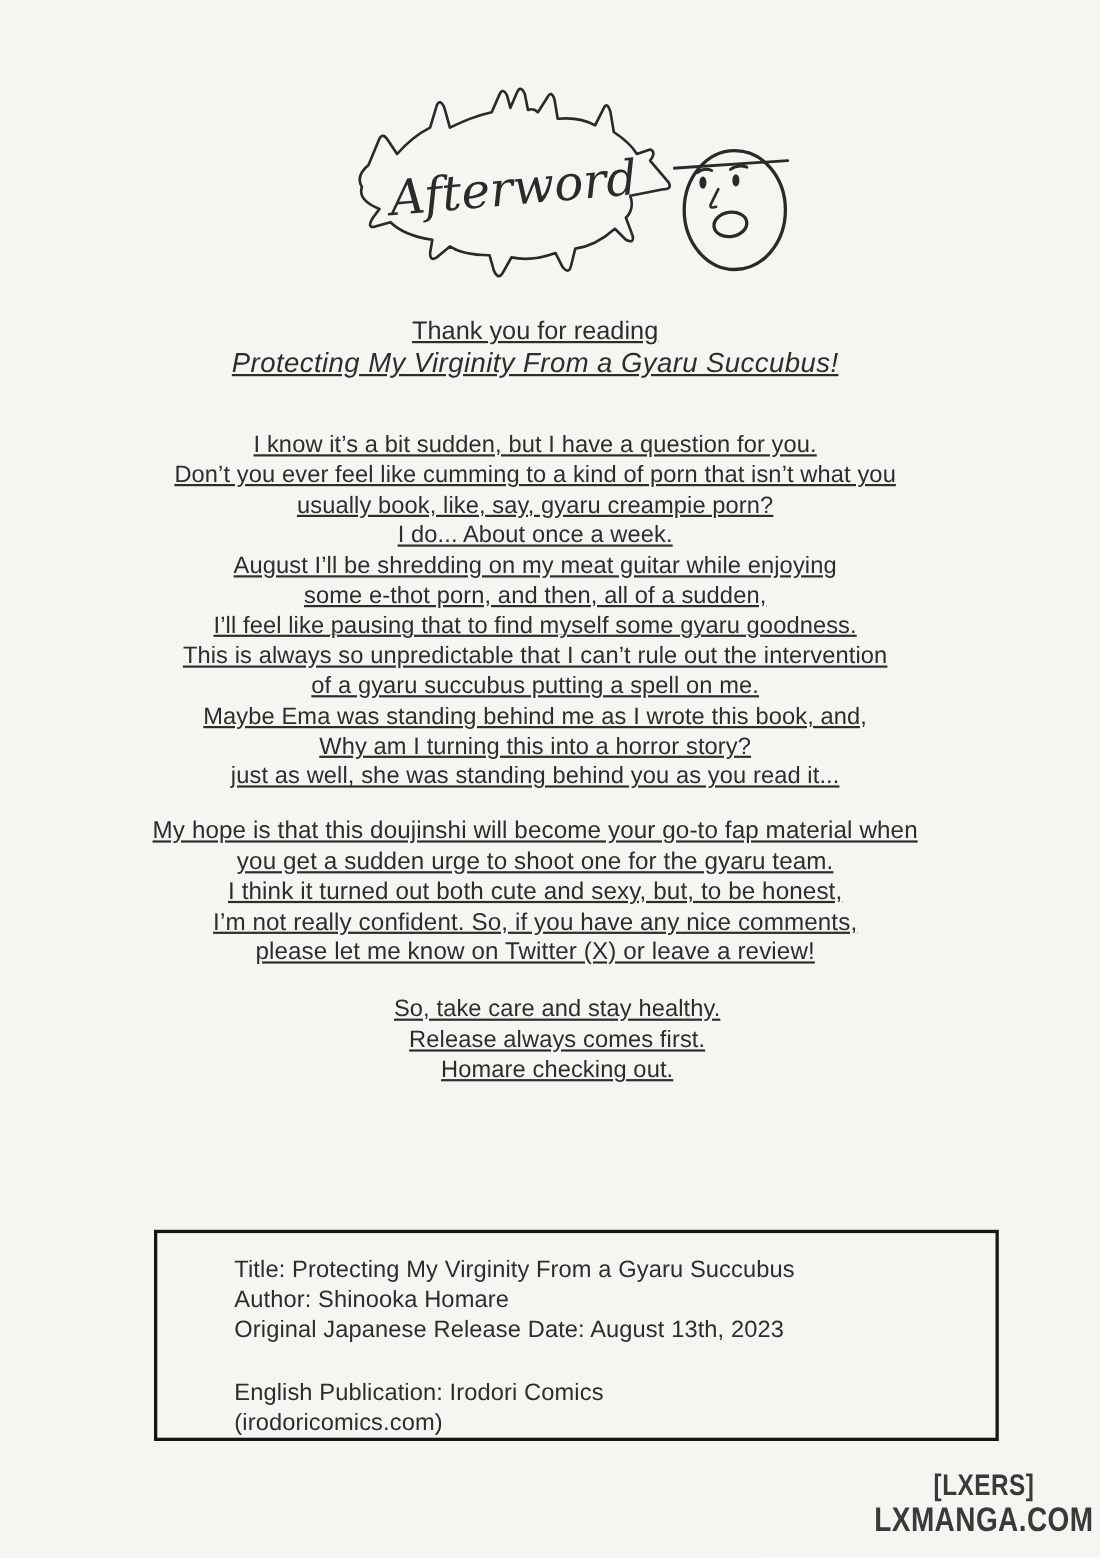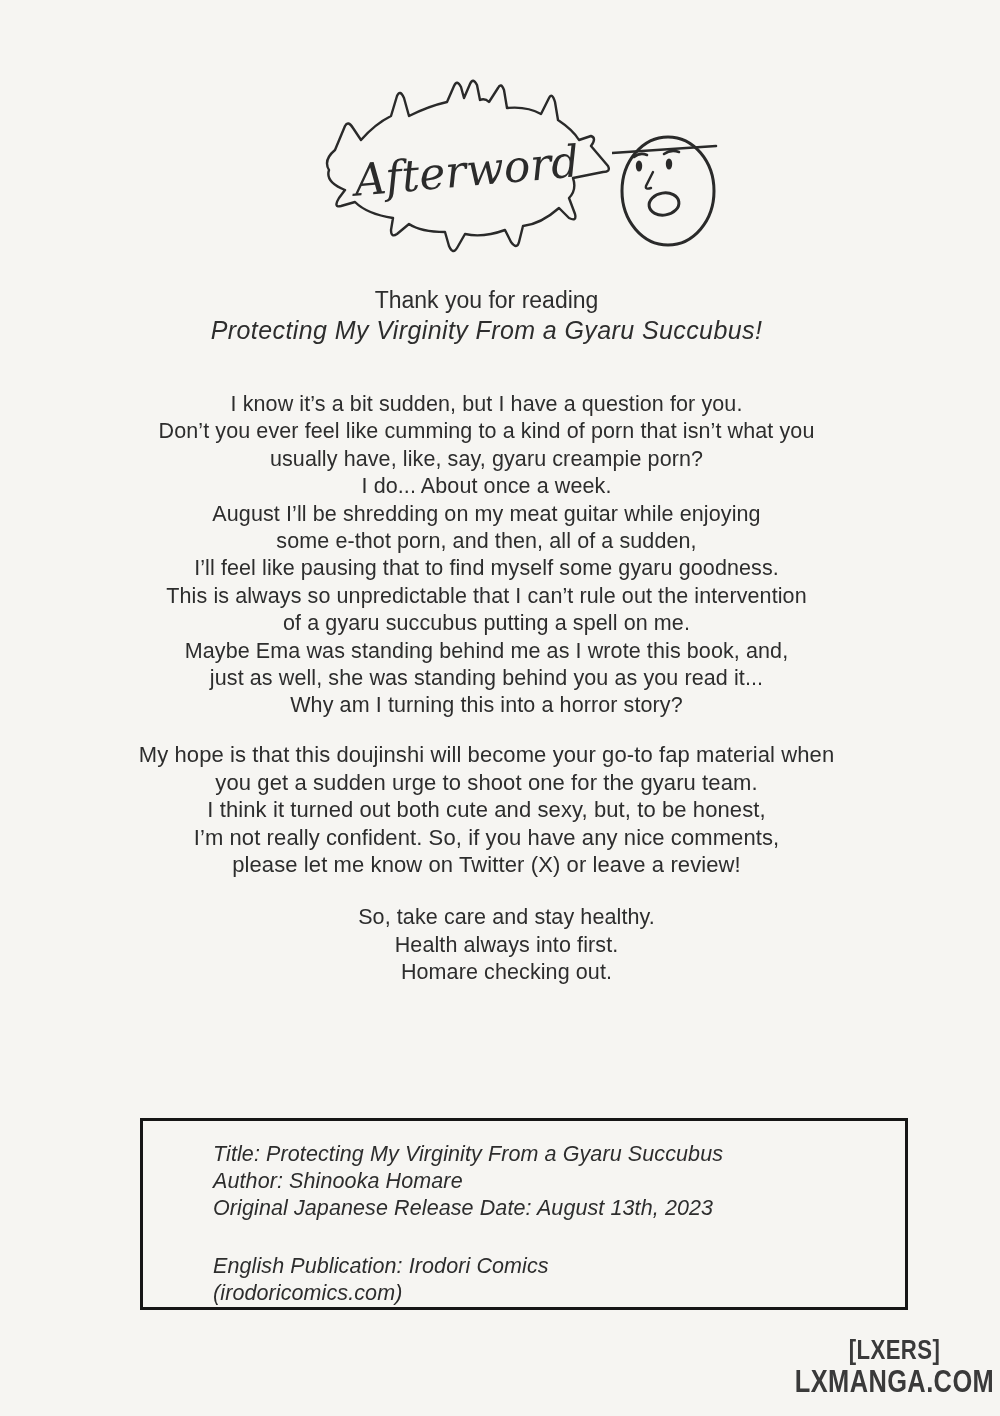--- a/index.html
+++ b/index.html
@@ -6,29 +6,29 @@
   .page{
     position:relative;
     width:1000px;height:1416px;
     background:#f6f5f2;
     color:#2d2d2d;
     font-family:"Liberation Sans", sans-serif;
     overflow:hidden;
   }
   .burst-svg{position:absolute;left:315px;top:78px;}
   .face-svg{position:absolute;left:612px;top:126px;}
-  .centered{position:absolute;left:0;width:973px;text-align:center;}
+  .centered{position:absolute;left:0;width:973px;text-align:center;text-decoration:underline;}
   .header-block{top:285px;font-size:23px;line-height:30px;}
   .header-title{font-style:italic;font-size:25px;letter-spacing:.4px;}
   .para1{top:391px;font-size:21.5px;line-height:27.4px;letter-spacing:.1px;}
   .para2{top:741px;font-size:22px;line-height:27.5px;letter-spacing:.1px;}
   .closing{top:904px;font-size:21.5px;line-height:27.7px;letter-spacing:.1px;margin-left:20px;}
   .info-box{
     position:absolute;left:140px;top:1118px;width:768px;height:192px;
-    border:3px solid #161616;box-sizing:border-box;background:transparent;font-style:italic;
+    border:3px solid #161616;box-sizing:border-box;background:transparent;
   }
   .info-group{position:absolute;left:70px;font-size:21.5px;line-height:27px;letter-spacing:.1px;}
   .info-group.g1{top:20px;}
   .info-group.g2{top:120px;margin-top:12px;}
   .watermark{
     position:absolute;right:6px;top:1336px;
     text-align:center;color:#3a3a3a;font-weight:bold;
     transform:scaleX(0.82);transform-origin:100% 50%;
     letter-spacing:.5px;
   }
@@ -69,43 +69,43 @@
   </svg>
 
   <div class="centered header-block">
     <div>Thank you for reading</div>
     <div class="header-title">Protecting My Virginity From a Gyaru Succubus!</div>
   </div>
 
   <div class="centered para1">
     <div>I know it’s a bit sudden, but I have a question for you.</div>
     <div>Don’t you ever feel like cumming to a kind of porn that isn’t what you</div>
-    <div>usually have, like, say, gyaru creampie porn?</div>
+    <div>usually book, like, say, gyaru creampie porn?</div>
     <div>I do... About once a week.</div>
     <div>August I’ll be shredding on my meat guitar while enjoying</div>
     <div>some e-thot porn, and then, all of a sudden,</div>
     <div>I’ll feel like pausing that to find myself some gyaru goodness.</div>
     <div>This is always so unpredictable that I can’t rule out the intervention</div>
     <div>of a gyaru succubus putting a spell on me.</div>
     <div>Maybe Ema was standing behind me as I wrote this book, and,</div>
+    <div>Why am I turning this into a horror story?</div>
     <div>just as well, she was standing behind you as you read it...</div>
-    <div>Why am I turning this into a horror story?</div>
   </div>
 
   <div class="centered para2">
     <div>My hope is that this doujinshi will become your go-to fap material when</div>
     <div>you get a sudden urge to shoot one for the gyaru team.</div>
     <div>I think it turned out both cute and sexy, but, to be honest,</div>
     <div>I’m not really confident. So, if you have any nice comments,</div>
     <div>please let me know on Twitter (X) or leave a review!</div>
   </div>
 
   <div class="centered closing">
     <div>So, take care and stay healthy.</div>
-    <div>Health always into first.</div>
+    <div>Release always comes first.</div>
     <div>Homare checking out.</div>
   </div>
 
   <div class="info-box">
     <div class="info-group g1">
       <div>Title: Protecting My Virginity From a Gyaru Succubus</div>
       <div>Author: Shinooka Homare</div>
       <div>Original Japanese Release Date: August 13th, 2023</div>
     </div>
     <div class="info-group g2">

